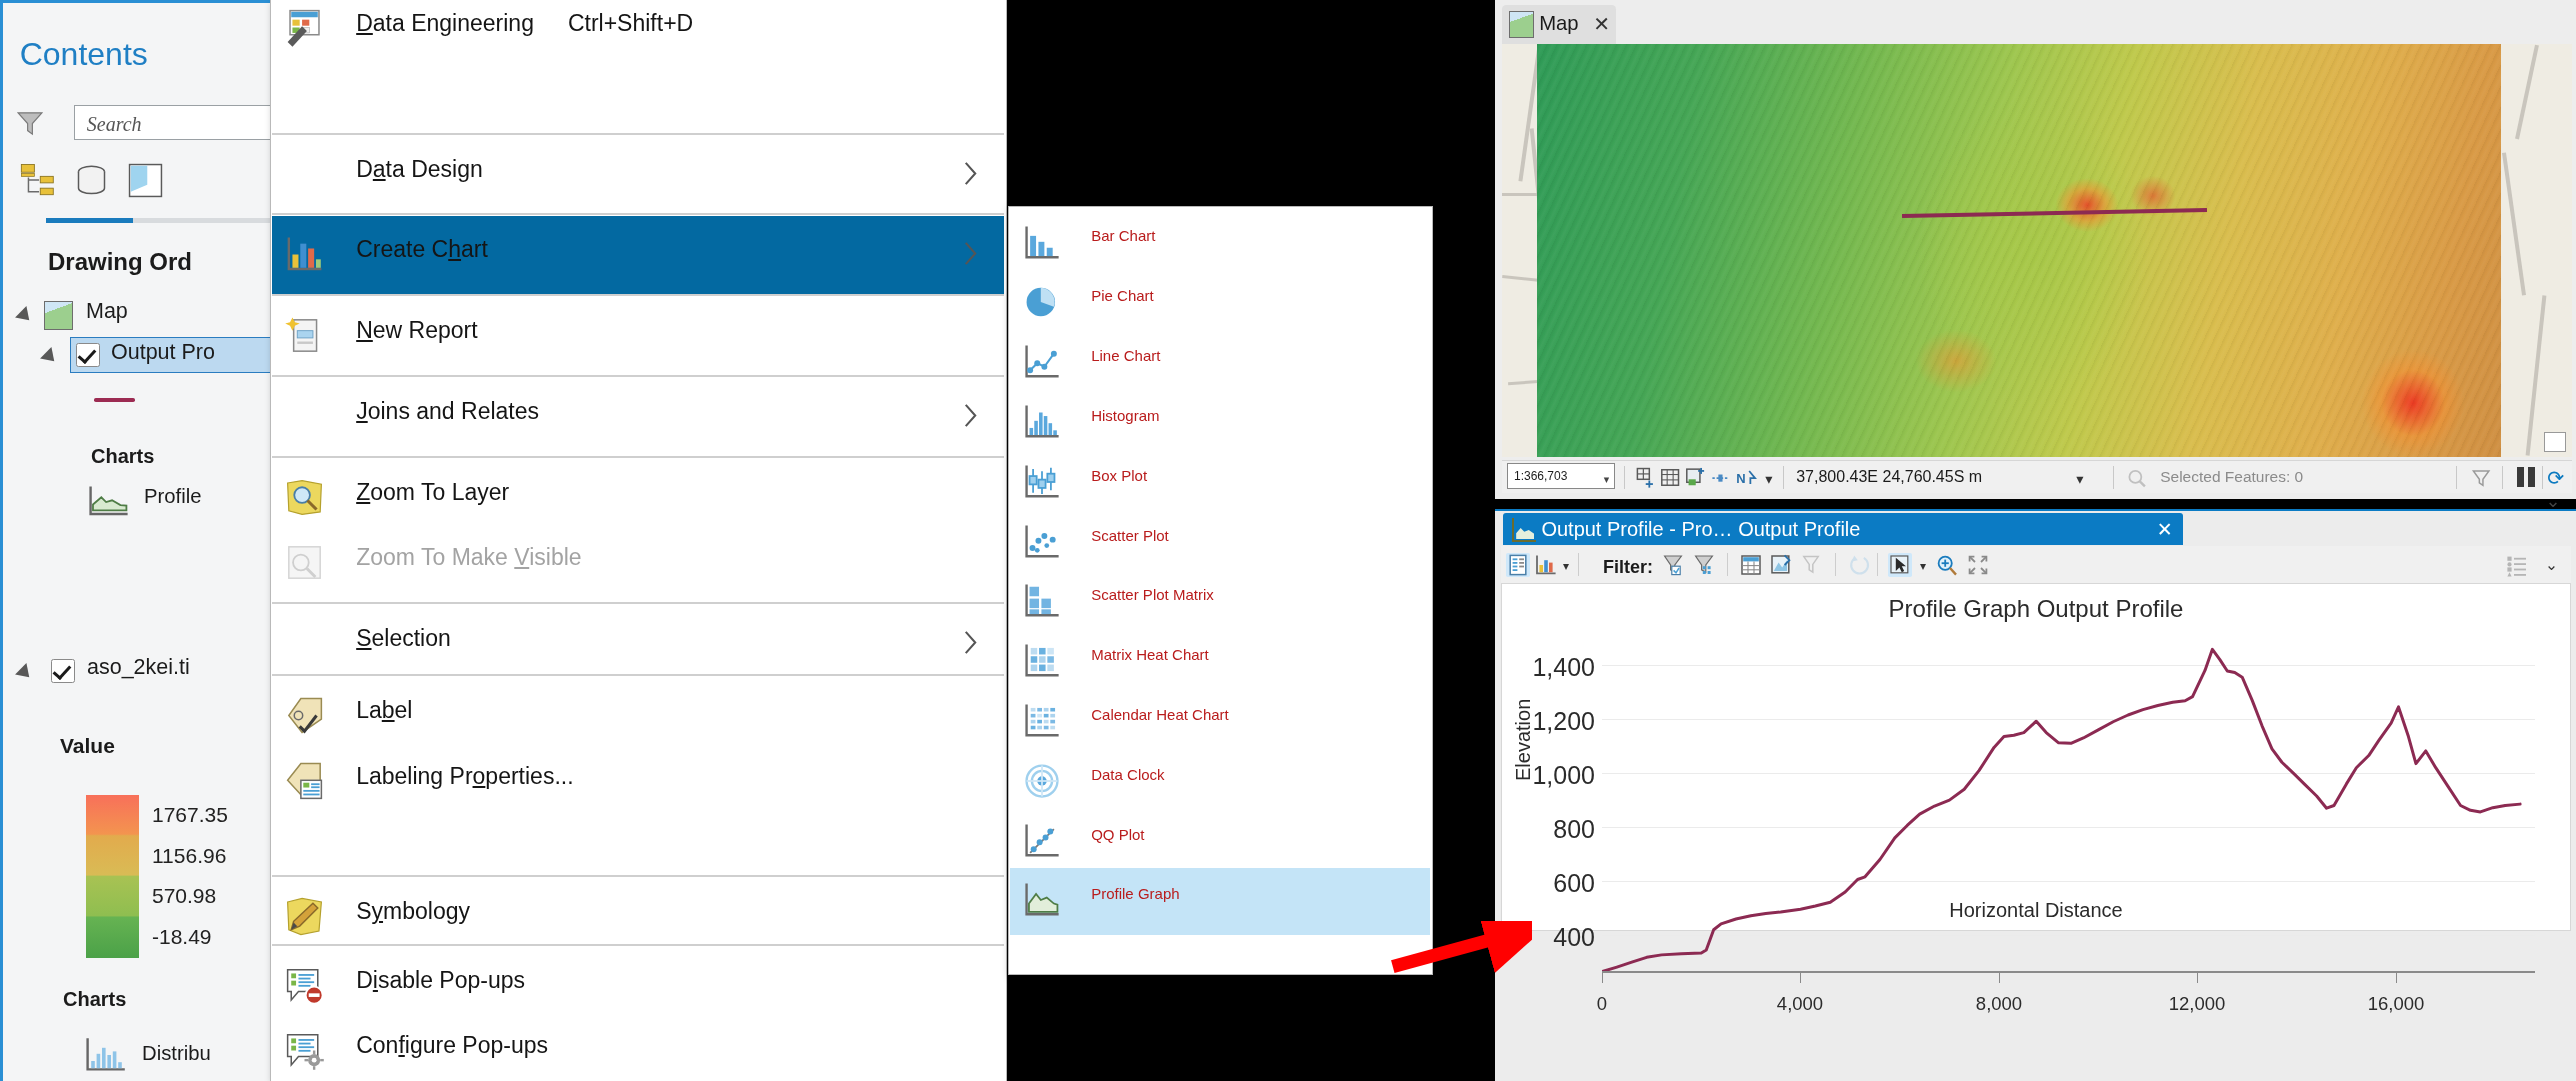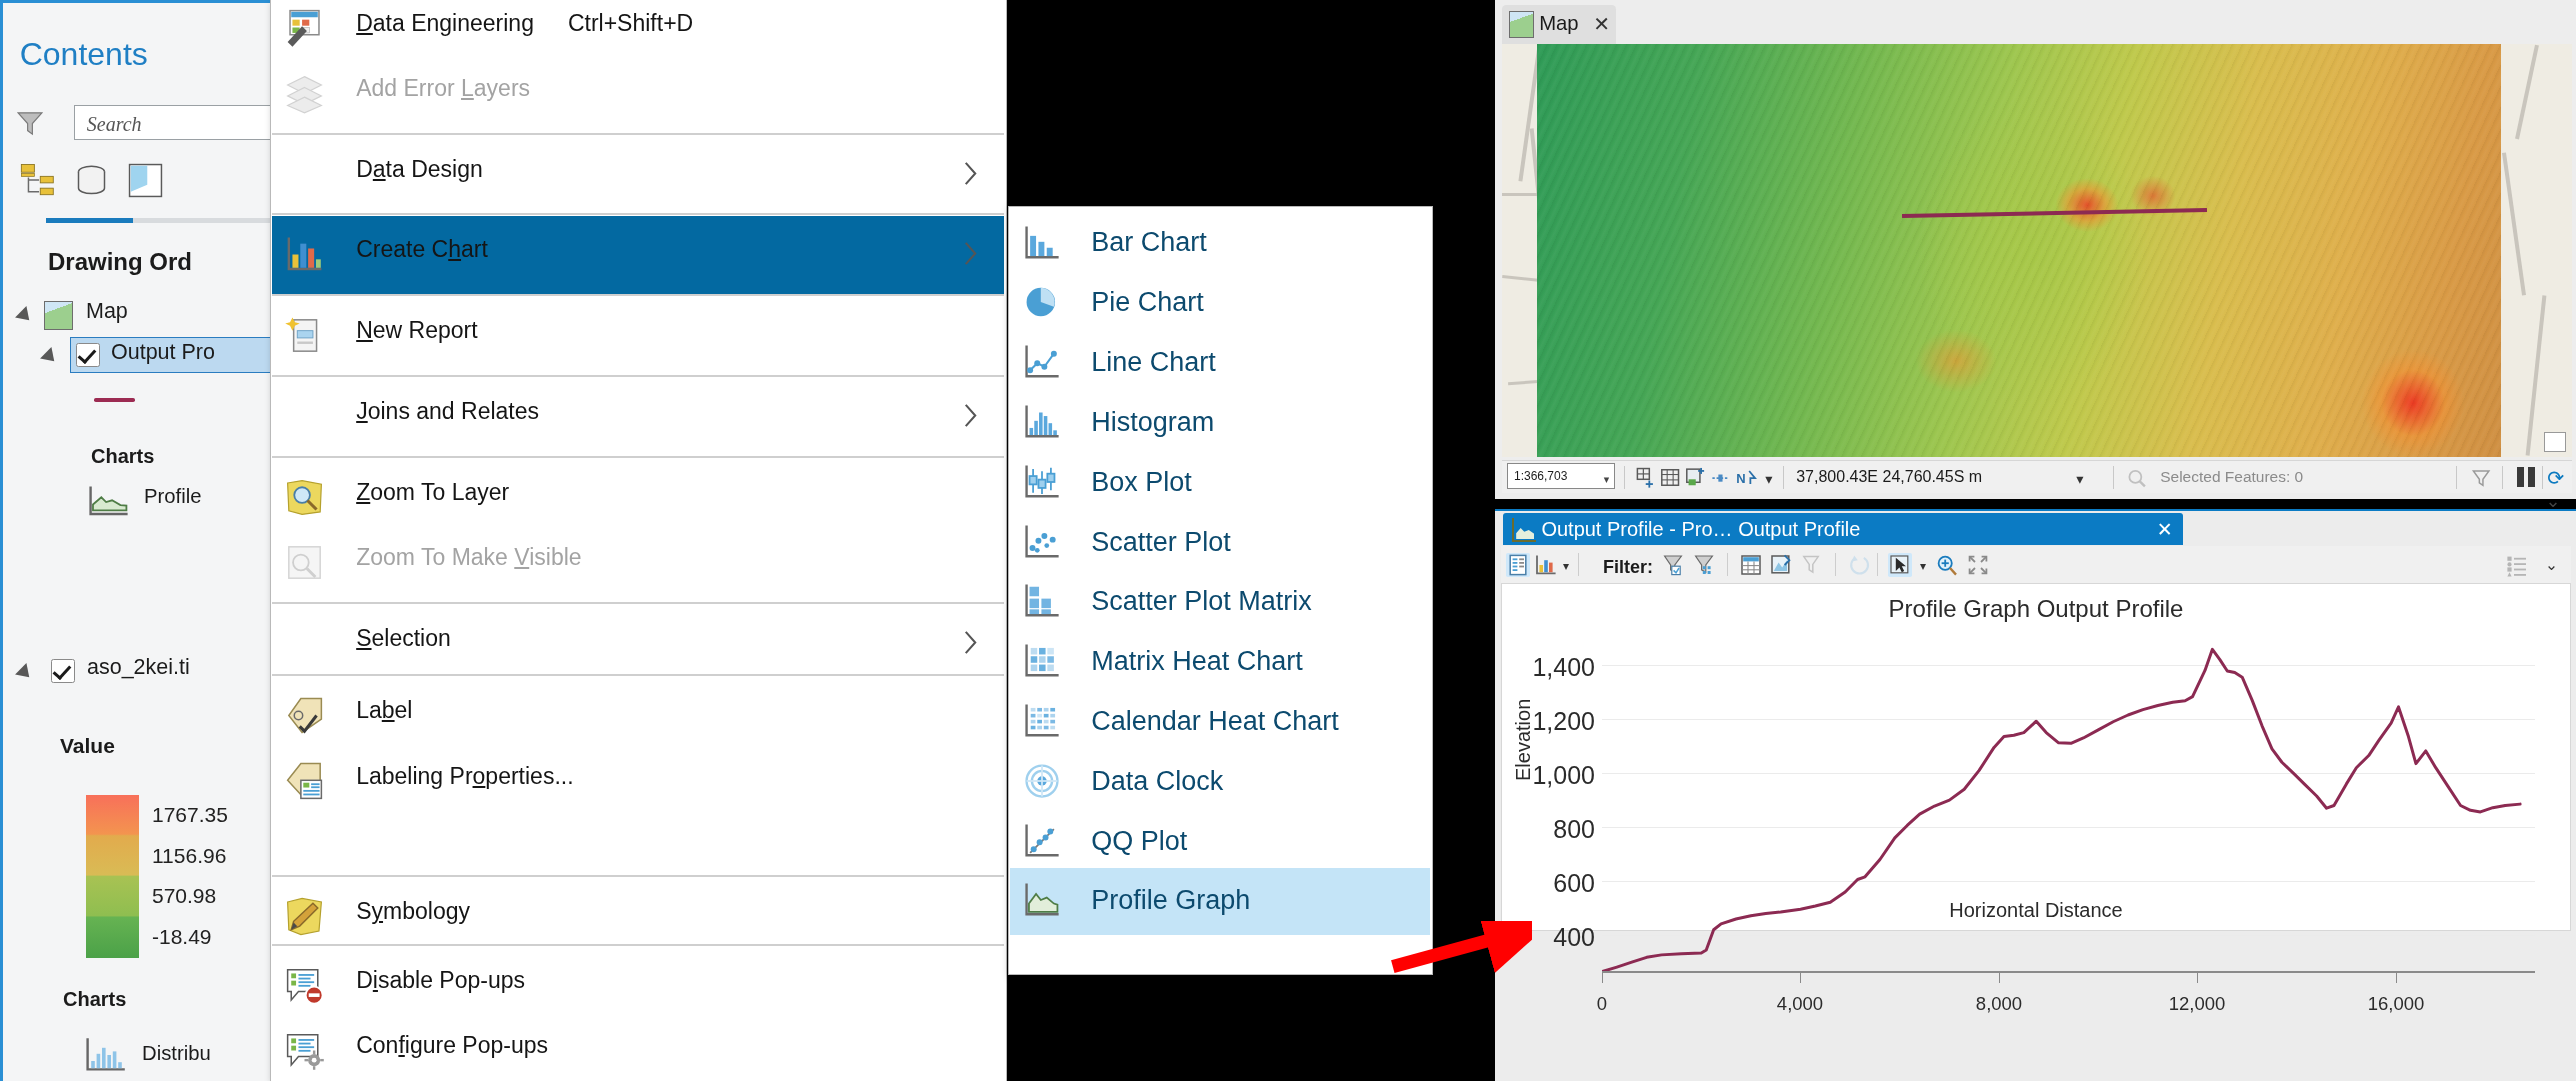--- a/index.html
+++ b/index.html
@@ -50,21 +50,21 @@
   .mi .sc{position:absolute;right:311px;top:20.3px;font-size:23px;color:#151515;white-space:nowrap;}
   .mi .arw{position:absolute;right:27px;top:25px;width:13px;height:25px;}
   .mi.hi{background:#0369a1;}
   .sep{position:absolute;left:1.2px;width:732px;height:1.8px;background:#cfcfcf;}
 
   
   .submenu{position:absolute;left:1008px;top:206px;width:425px;height:769px;background:#fff;
       border:1.2px solid #b9b9b9;box-sizing:border-box;box-shadow:2.4px 2.4px 8.4px rgba(0,0,0,.3);}
   .si{position:absolute;left:1.2px;width:420px;height:66px;}
   .si .ico{position:absolute;left:13px;top:13px;width:38px;height:38px;}
-  .si .lbl{position:absolute;left:81px;top:16.7px;font-size:27px;color:#0c4a6e;white-space:nowrap;}
+  .si .lbl{position:absolute;left:81px;top:16.7px;font-size:15px;color:#b91c1c;white-space:nowrap;}
   .si.hi{background:#c4e4f7;}
 
   
   .mapwin{position:absolute;left:1495px;top:0;width:1081px;height:499px;background:#ededed;}
   .maptab{position:absolute;left:7.2px;top:4.8px;width:114px;height:39px;background:#dfdfdf;border-radius:4.2px 4.2px 0 0;}
   .maptab .ico{position:absolute;left:7.2px;top:6px;width:25px;height:27.5px;border:1.2px solid #6d6d6d;
       background:linear-gradient(160deg,#cfe6f5 0%,#cfe6f5 30%,#9ccf8e 30%,#9ccf8e 100%);box-sizing:border-box;}
   .maptab .lbl{position:absolute;left:37px;top:7.2px;font-size:20.3px;color:#1b1b1b;}
   .maptab .x{position:absolute;left:91px;top:7.2px;font-size:20px;color:#333;}
   .mapview{position:absolute;left:7.2px;top:44px;width:1070px;height:413px;overflow:hidden;background:#efece3;}
@@ -226,28 +226,20 @@
         <rect x="14" y="21" width="12" height="10" fill="#e8c13a"></rect>
           <rect x="30" y="21" width="12" height="10" fill="#e06a4a"></rect>
         <rect x="14" y="34" width="12" height="9" fill="#7ab648"></rect>
           <rect x="30" y="34" width="12" height="9" fill="#efefef" stroke="#aaa"></rect>
         <path d="M6 58 L30 32 L38 40 L14 66 Z" fill="#5a5a5a"></path>
       </svg>
       <div class="lbl"><span class="u">D</span>ata Engineering</div>
       <div class="sc">Ctrl+Shift+D</div>
     </div>
 
-    <div class="mi" style="top:55px">
-      <svg class="ico" viewBox="0 0 68 68">
-        <polygon points="34,6 62,20 34,34 6,20" fill="#ececec" stroke="#d2d2d2" stroke-width="2"></polygon>
-        <polygon points="34,24 62,38 34,52 6,38" fill="#ececec" stroke="#d2d2d2" stroke-width="2"></polygon>
-        <polygon points="34,40 62,54 34,66 6,54" fill="#ececec" stroke="#d2d2d2" stroke-width="2"></polygon>
-      </svg>
-      <div class="lbl dis">Add Error <span class="u">L</span>ayers</div>
-    </div>
 
     <div class="sep" style="top:133px"></div>
 
     <div class="mi" style="top:136px">
       <div class="lbl">D<span class="u">a</span>ta Design</div>
       <svg class="arw" viewBox="0 0 22 42">
           <polyline points="3,3 19,21 3,39" fill="none" stroke="#555" stroke-width="3.5"></polyline>
         </svg>
     </div>
 

